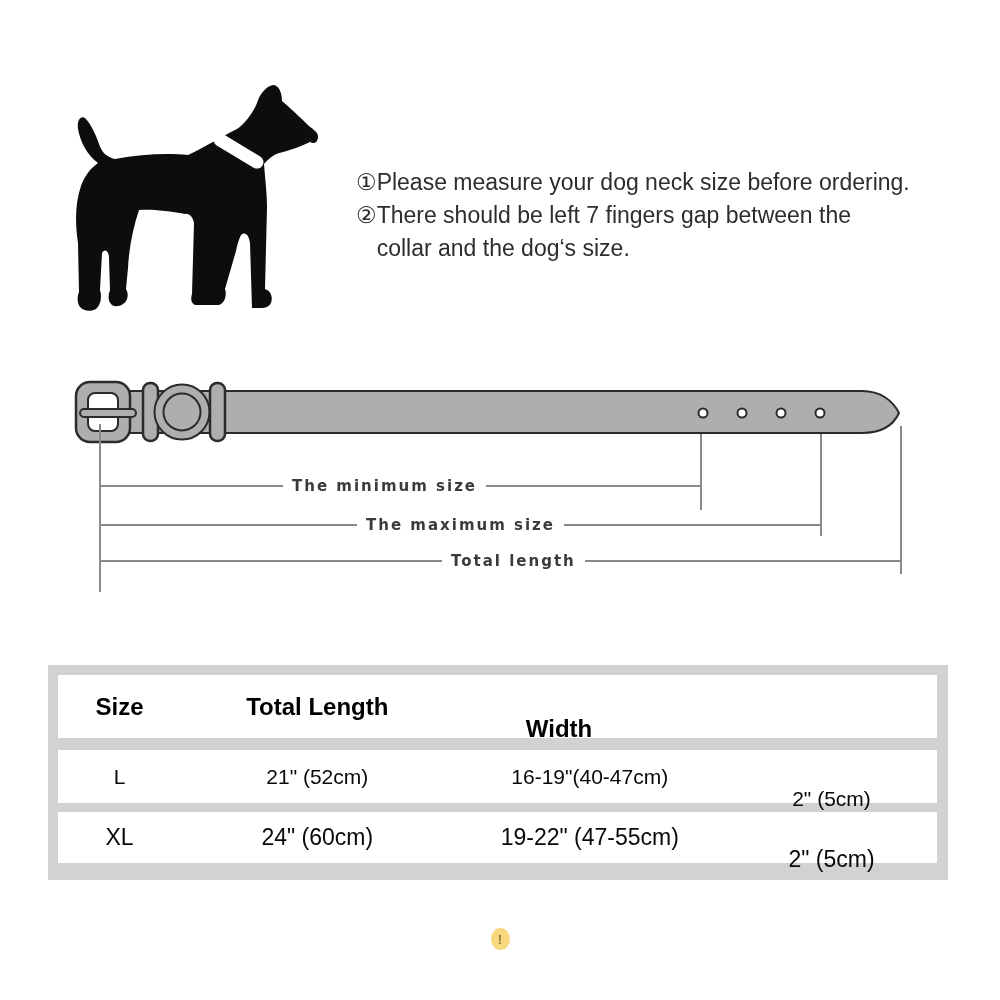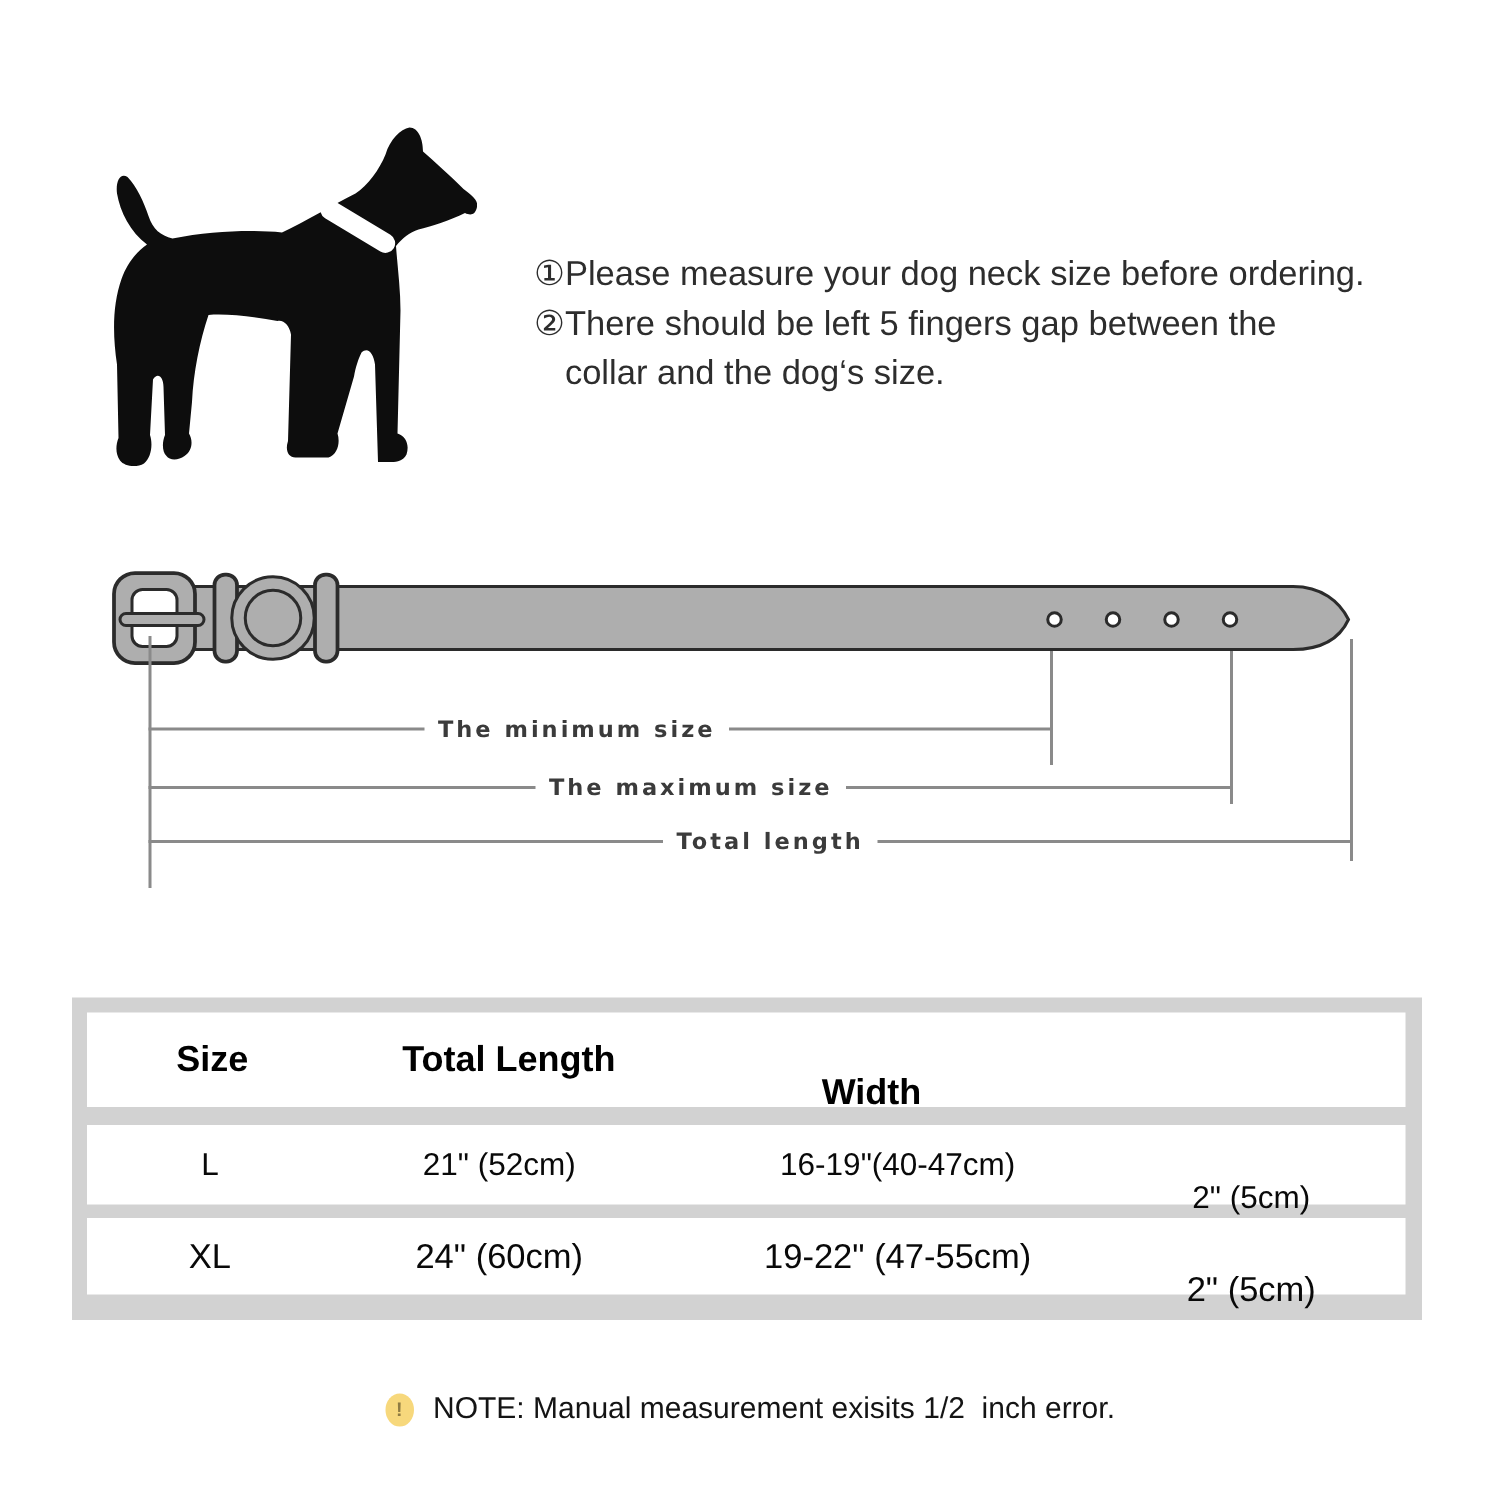--- a/index.html
+++ b/index.html
@@ -25,21 +25,21 @@
   .measure-label{flex:0 0 auto;padding:0 9px;font-family:"DejaVu Sans", sans-serif;
     font-weight:bold;font-size:15px;letter-spacing:2px;color:#3b3b3b;white-space:nowrap;}
 
   
   .size-table{position:absolute;left:48px;top:665px;width:900px;height:215px;background:#d2d2d2;}
   .trow{position:absolute;left:10px;width:879px;background:#ffffff;display:flex;align-items:center;}
   .trow.head{top:10px;height:63px;font-weight:bold;font-size:24px;color:#000;}
   .trow.r1{top:85px;height:53px;font-size:21px;color:#090909;}
   .trow.r2{top:147px;height:51px;font-size:23px;color:#090909;}
   .tcell{text-align:center;}
-  .c0{width:14%;padding-left:22px;} .c1{width:31%;} .c2{width:31%;} .c3{width:24%;margin-top:44px;}
+  .c0{width:14%;} .c1{width:31%;} .c2{width:31%;} .c3{width:24%;margin-top:44px;}
 
   
   .note{position:absolute;left:0;top:928px;width:100%;display:flex;justify-content:center;
     align-items:center;gap:13px;}
   .note-icon{width:19px;height:22px;border-radius:50%;background:#f7d87c;color:#8f7b42;
     display:flex;align-items:center;justify-content:center;font-weight:bold;font-size:13px;
     flex:0 0 auto;}
   .note-text{font-size:20px;color:#141414;white-space:pre;}
 </style>
 </head>
@@ -100,21 +100,21 @@
   <div class="instructions">
     <div class="instr-item">
       <span class="instr-bullet">①</span>
       <span class="instr-lines">
         <span>Please measure your dog neck size before ordering.</span>
       </span>
     </div>
     <div class="instr-item">
       <span class="instr-bullet">②</span>
       <span class="instr-lines">
-        <span>There should be left 5 fingers gap between the</span>
+        <span>There should be left 7 fingers gap between the</span>
         <span>collar and the dog‘s size.</span>
       </span>
     </div>
   </div>
 
   <svg class="collar-svg" width="890" height="90" viewBox="0 0 890 90">
 
     <path d="M 65 21 H 802 C 821 21, 833 31, 839 43 C 833 56, 821 63, 802 63 H 65 Z" fill="#aeaeae" stroke="#2b2b2b" stroke-width="2"></path>
 
     <rect x="16" y="12" width="54" height="60" rx="14" fill="#aeaeae" stroke="#2b2b2b" stroke-width="2.5"></rect>
@@ -170,16 +170,15 @@
     <div class="trow r2">
       <div class="tcell c0">XL</div>
       <div class="tcell c1">24" (60cm)</div>
       <div class="tcell c2">19-22" (47-55cm)</div>
       <div class="tcell c3">2" (5cm)</div>
     </div>
   </div>
 
   <div class="note">
     <div class="note-icon">!</div>
-    <div class="note-text">NOTE: Manual measurement exisits 1/2  inch error.</div>
   </div>
 
 </div>
 
 </body></html>

